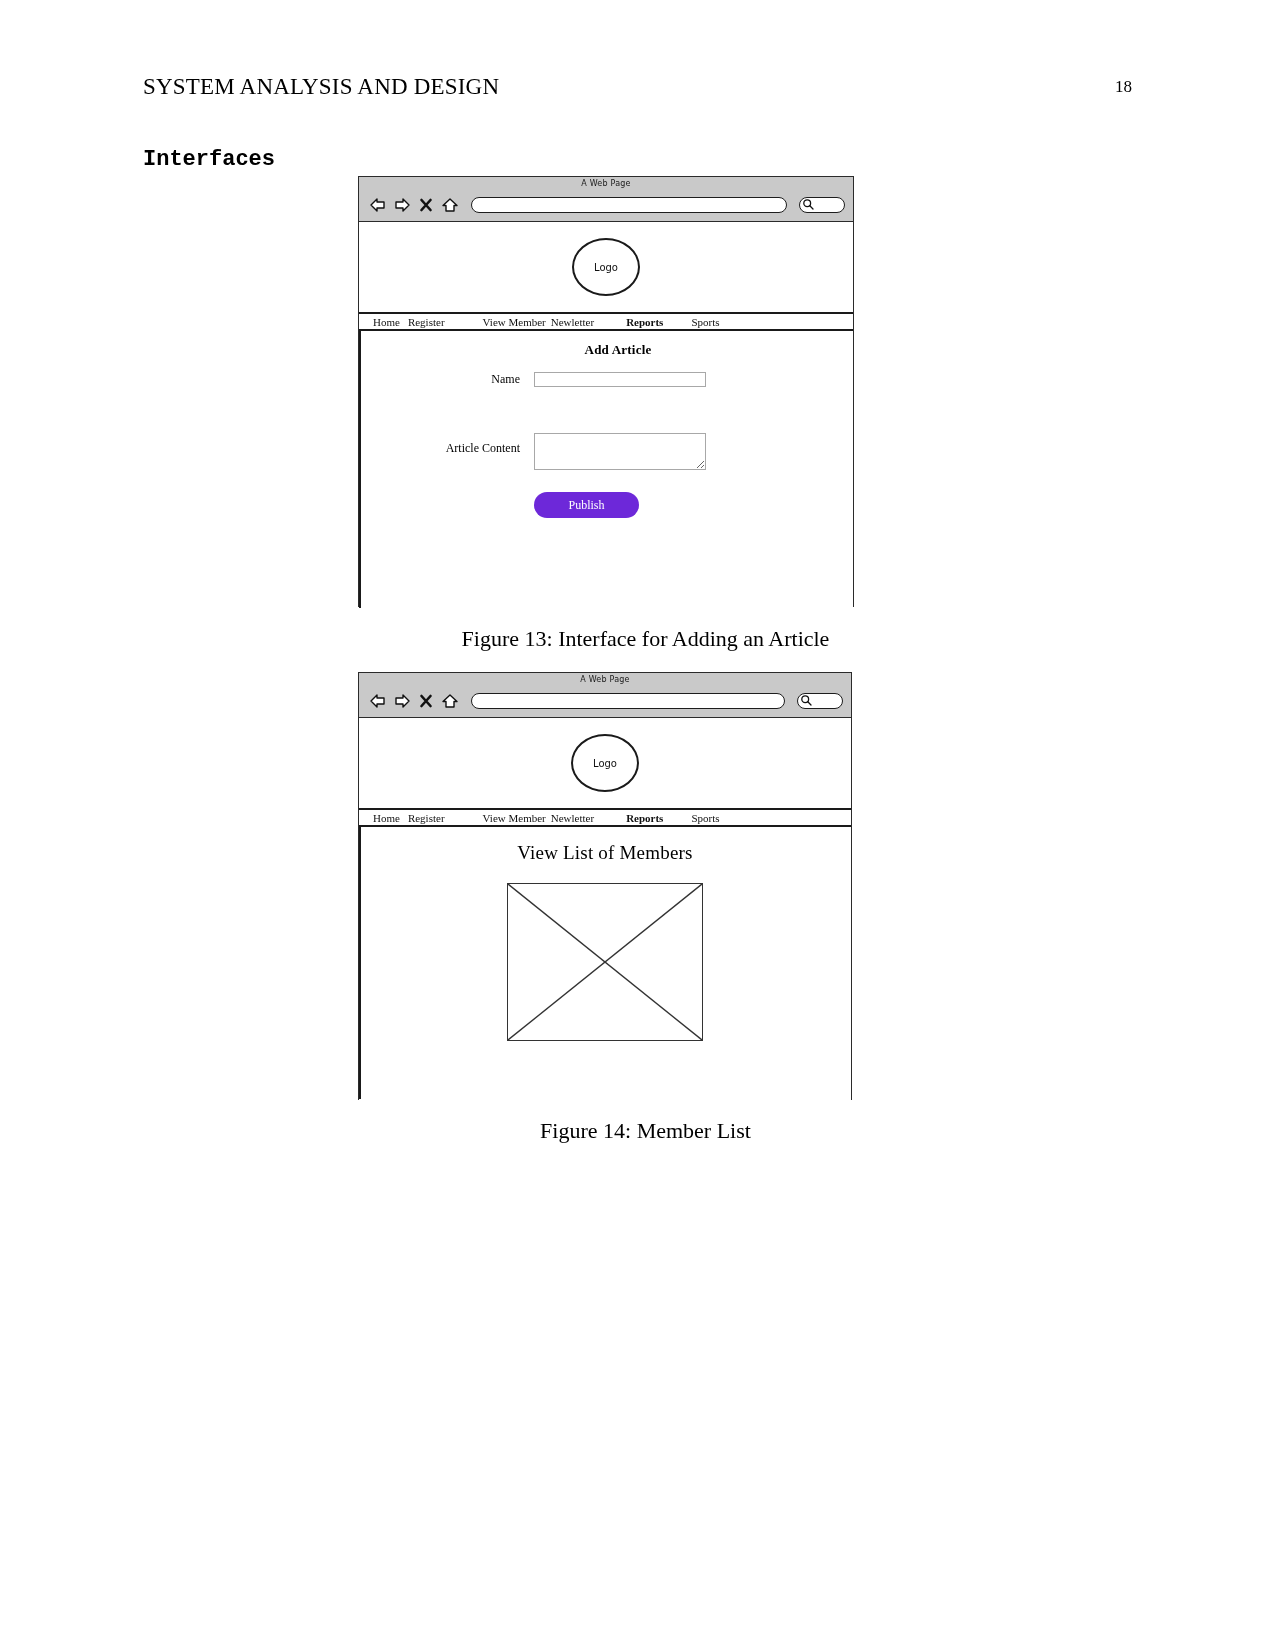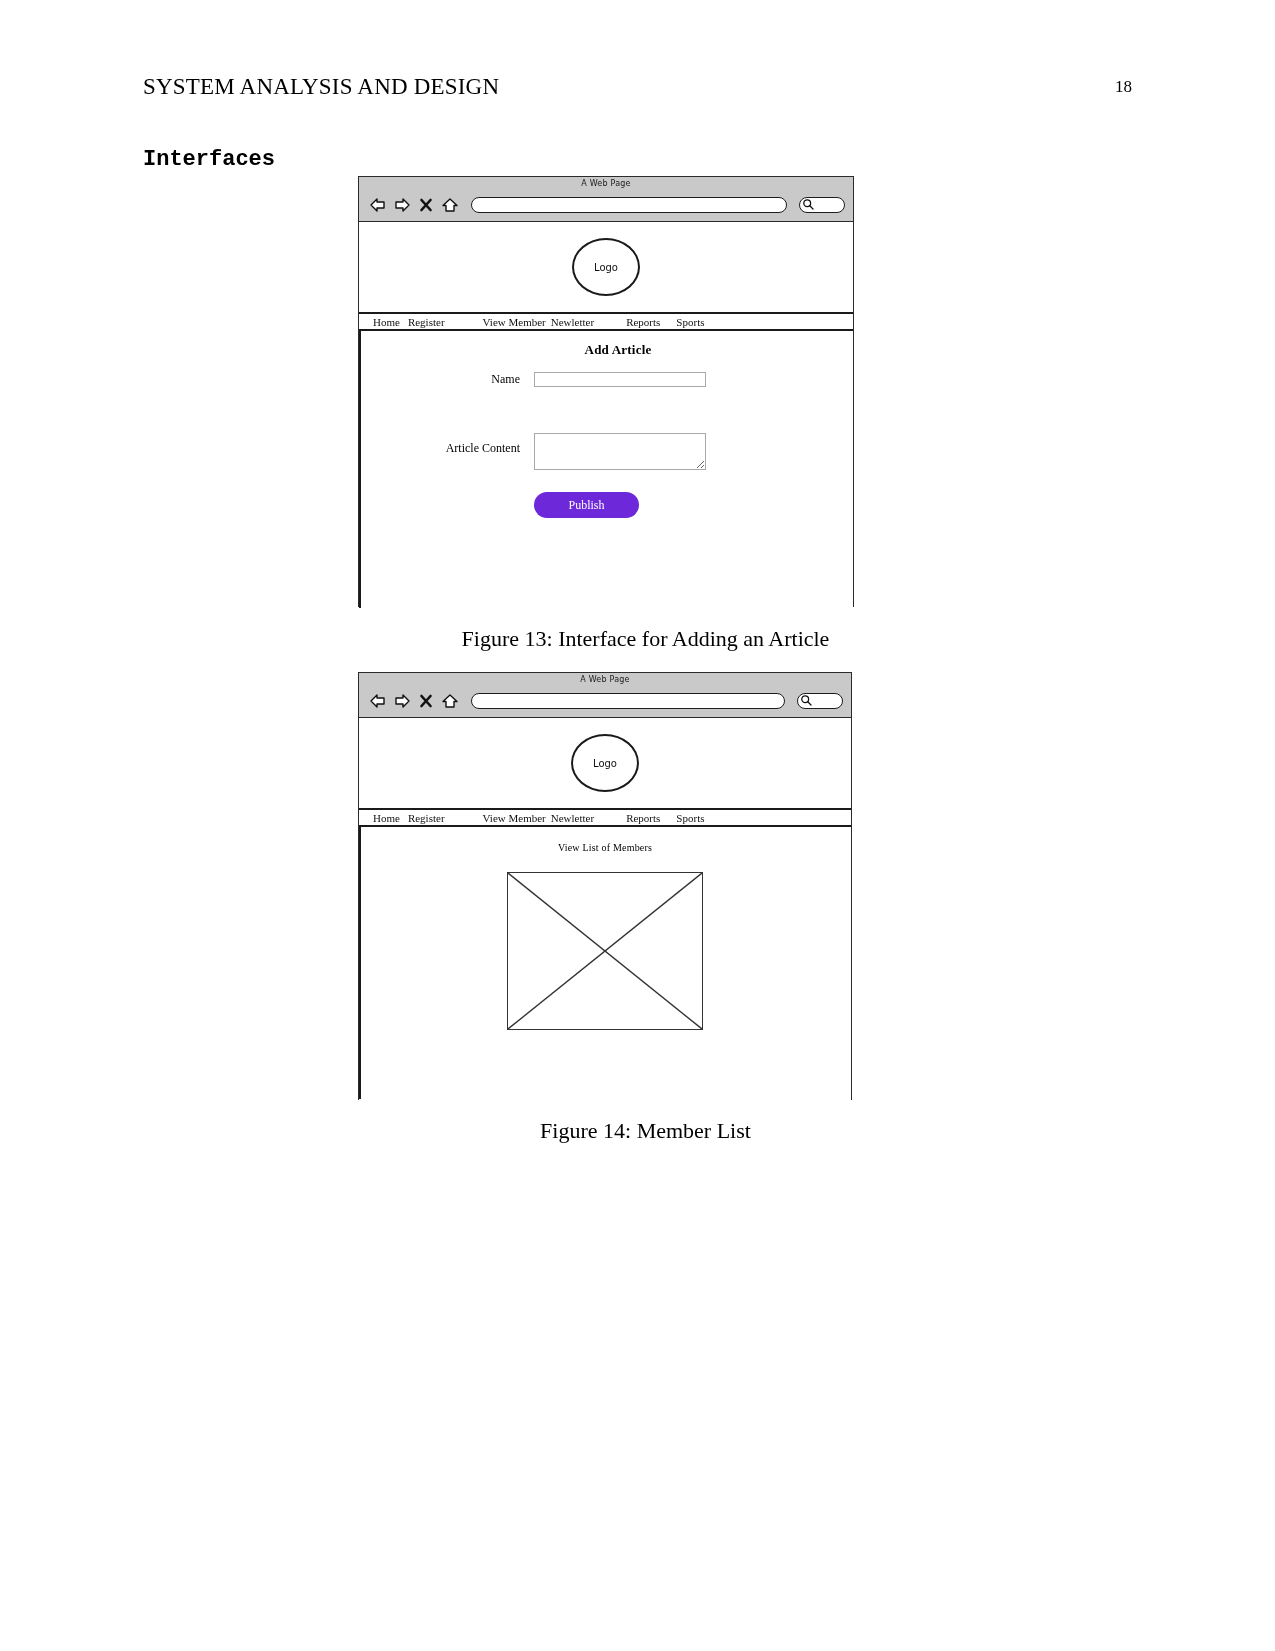--- a/index.html
+++ b/index.html
@@ -158,42 +158,42 @@
   .nav-item {
     font-family: "Liberation Serif", serif;
     font-size: 11px;
     color: #111;
     white-space: nowrap;
   }
   .nav-sp-1 { margin-right: 8px; }
   .nav-sp-2 { margin-right: 38px; }
   .nav-sp-3 { margin-right: 5px; }
   .nav-sp-4 { margin-right: 32px; }
-  .nav-sp-5 { margin-right: 16px; }
+  .nav-sp-5 { margin-right: 28px; font-weight: bold; }
 
   
   .wf-body {
     position: relative;
     background: #ffffff;
     height: 277px;
   }
   .wf-body-2 { height: 272px; }
 
   .form-title {
     text-align: center;
     font-size: 13px;
     font-weight: bold;
     font-family: "Liberation Serif", serif;
     padding-top: 11px;
     letter-spacing: 0.2px;
     margin-left: 24px;
   }
   .list-title {
     text-align: center;
-    font-size: 10px;
+    font-size: 19px;
     font-family: "Liberation Serif", serif;
     padding-top: 15px;
     letter-spacing: 0.2px;
   }
 
   .form-row {
     display: flex;
     align-items: center;
     margin-top: 14px;
   }

